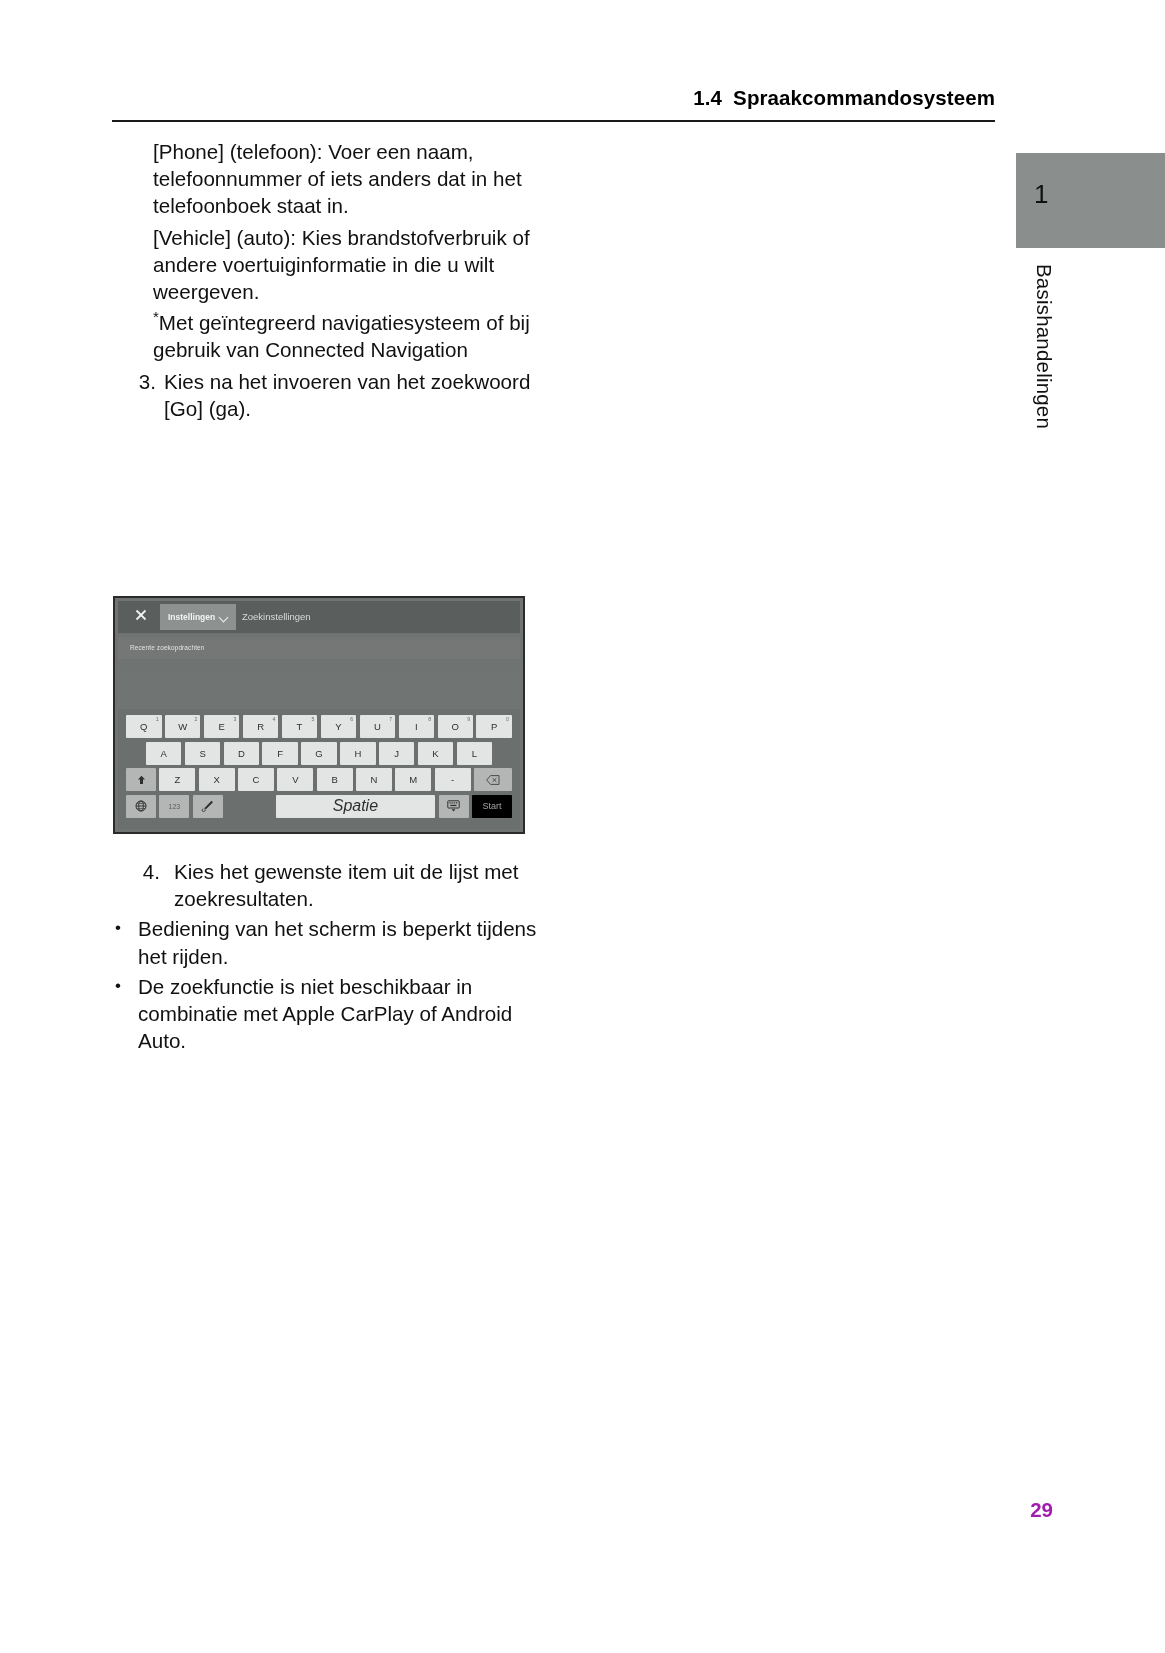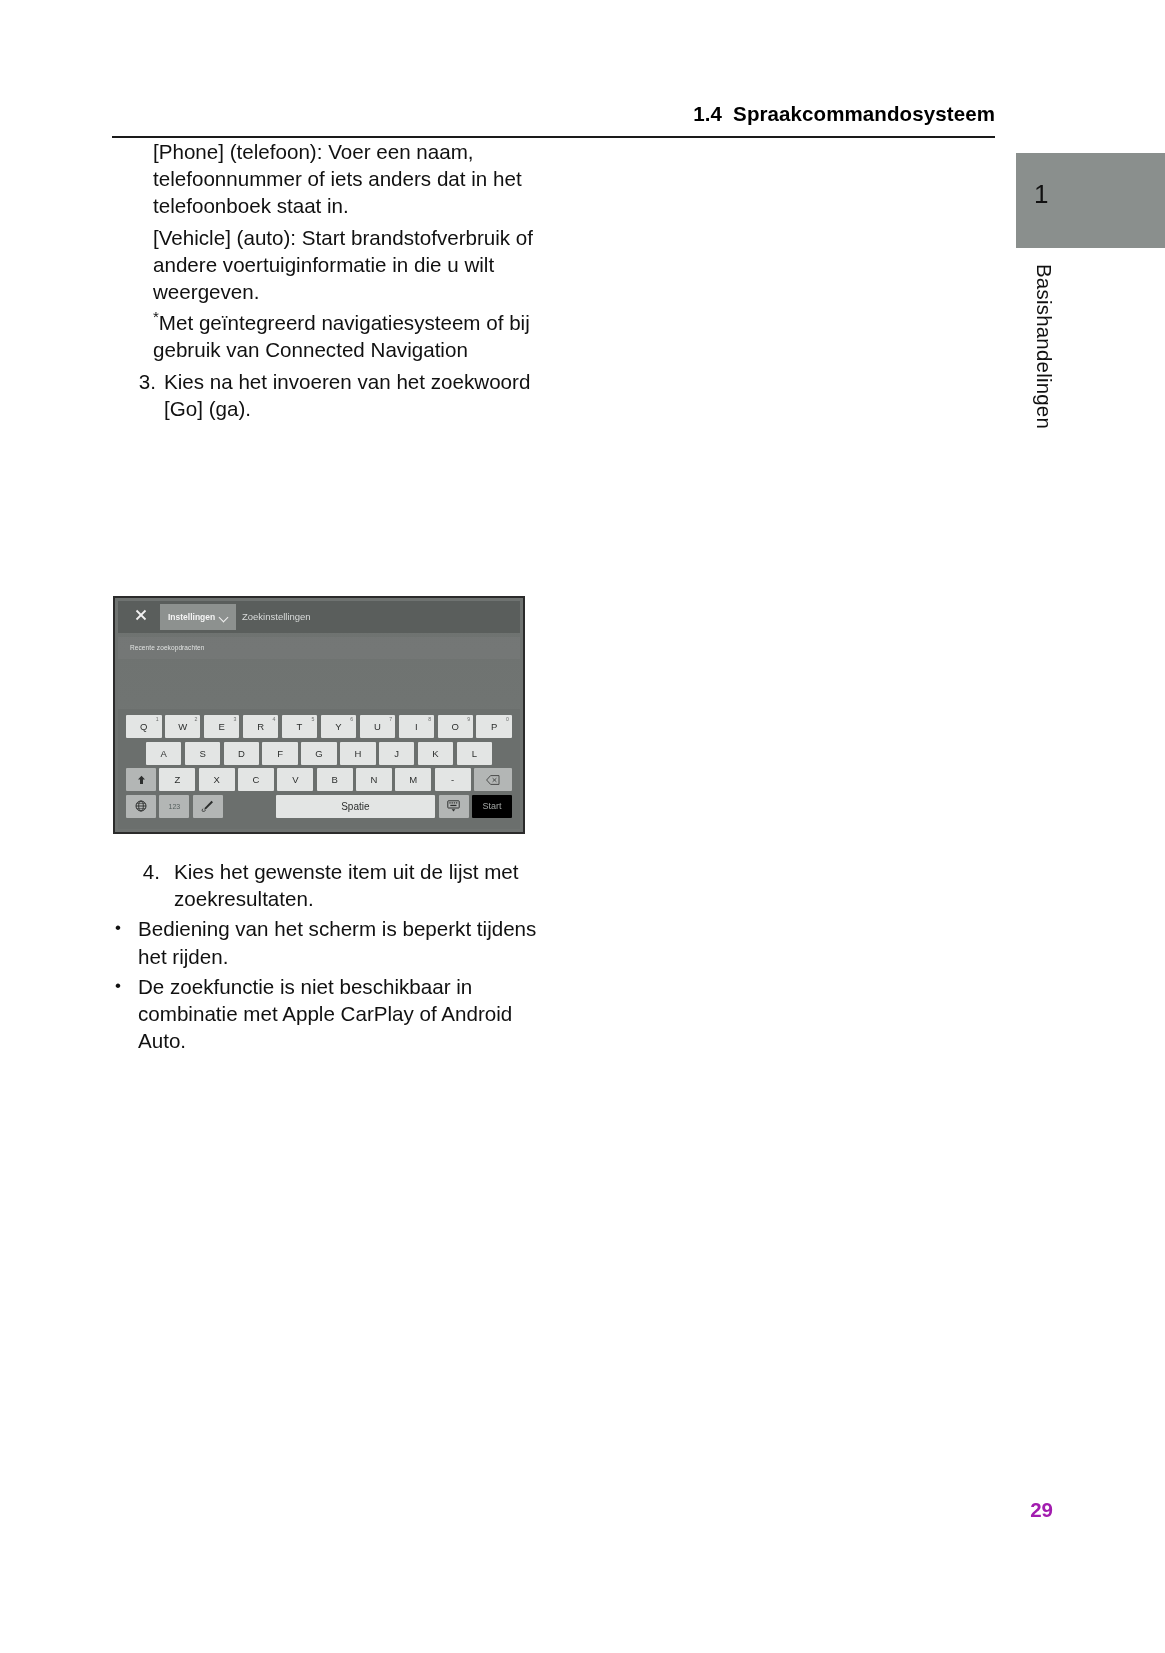--- a/index.html
+++ b/index.html
@@ -16,21 +16,20 @@
     position: relative;
     overflow: hidden;
   }
 
   
   .page-header {
     position: absolute;
     left: 0; right: 0;
     top: 86px;
     height: 44px;
-    margin-top: 16px;
   }
   .header-title {
     position: absolute;
     right: 170px;
     top: 0;
     font-size: 20.5px;
     font-weight: bold;
     letter-spacing: 0.1px;
     white-space: nowrap;
   }
@@ -279,21 +278,21 @@
   .key.disabled {
     background: #000000;
     color: #a3a7a5;
   }
   .key.wide-shift { flex: 0 0 30px; }
   .key.wide-back  { flex: 0 0 38px; }
   .key.k-globe    { flex: 0 0 30px; }
   .key.k-123      { flex: 0 0 30px; font-size: 7px; color:#55605e; }
   .key.k-pen      { flex: 0 0 30px; }
   .key.k-gap      { flex: 0 0 46px; background: transparent; }
-  .key.k-space    { flex: 1 1 auto; font-size: 10px; }
+  .key.k-space    { flex: 1 1 auto; font-size: 16px; font-style: italic; }
   .key.k-kbdown   { flex: 0 0 30px; }
   .key.k-start    { flex: 0 0 40px; font-size: 9px; }
 
   .key svg { display: block; }
 
   
   .page-num {
     position: absolute;
     right: 112px;
     top: 1498px;
@@ -314,21 +313,21 @@
 
 <div class="thumb-tab">
   <span class="thumb-tab-num">1</span>
 </div>
 <div class="thumb-tab-label">Basishandelingen</div>
 
 <div class="content">
 
   <p class="para">[Phone] (telefoon): Voer een naam, telefoonnummer of iets anders dat in het telefoonboek staat in.</p>
 
-  <p class="para">[Vehicle] (auto): Start brandstofverbruik of andere voertuiginformatie in die u wilt weergeven.</p>
+  <p class="para">[Vehicle] (auto): Kies brandstofverbruik of andere voertuiginformatie in die u wilt weergeven.</p>
 
 
   <p class="para sub-note"><span class="sup-star">*</span><span>Met geïntegreerd navigatiesysteem of bij gebruik van Connected Navigation</span></p>
 
   <div class="numitem">
     <span class="num">3.</span>
     <span>Kies na het invoeren van het zoekwoord [Go] (ga).</span>
   </div>
 </div>
 

